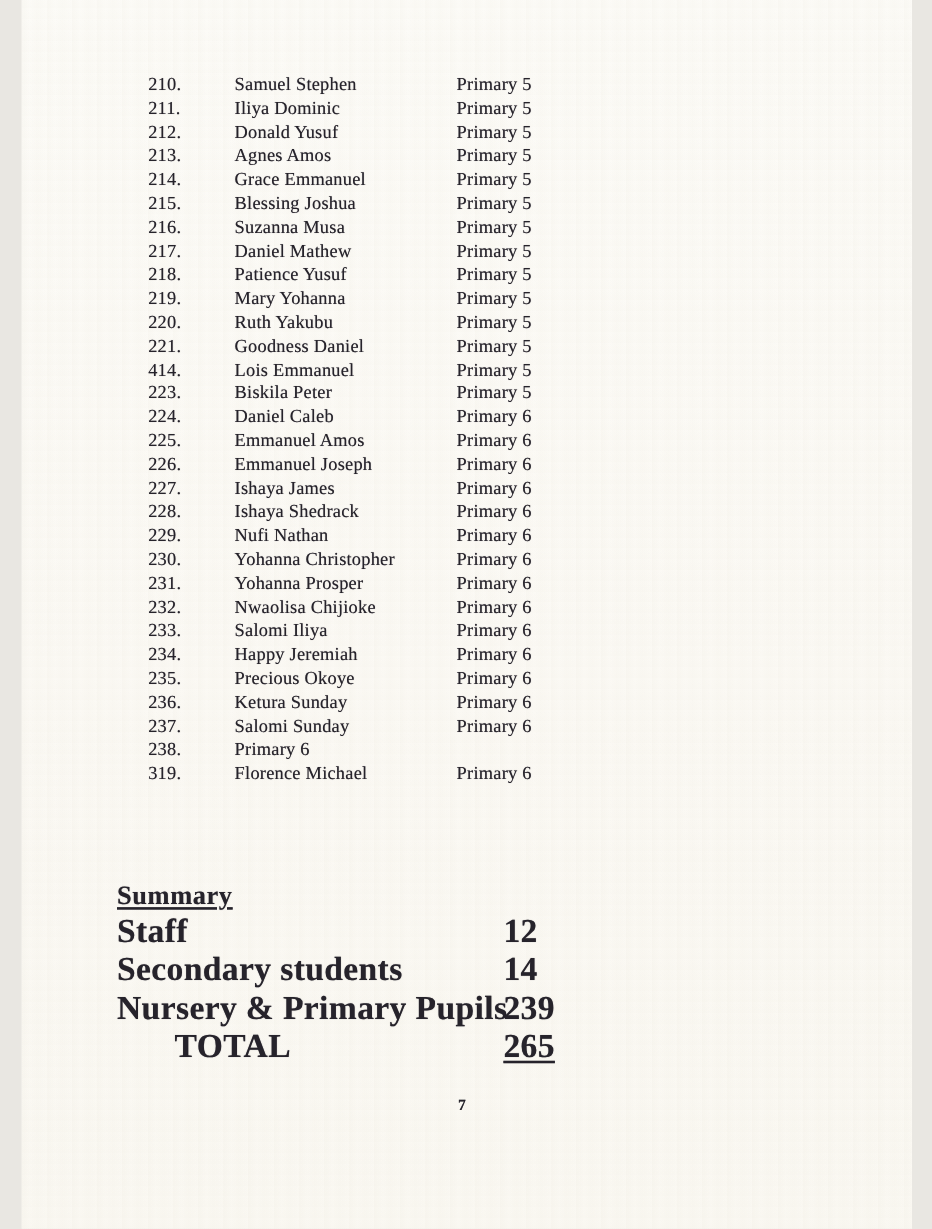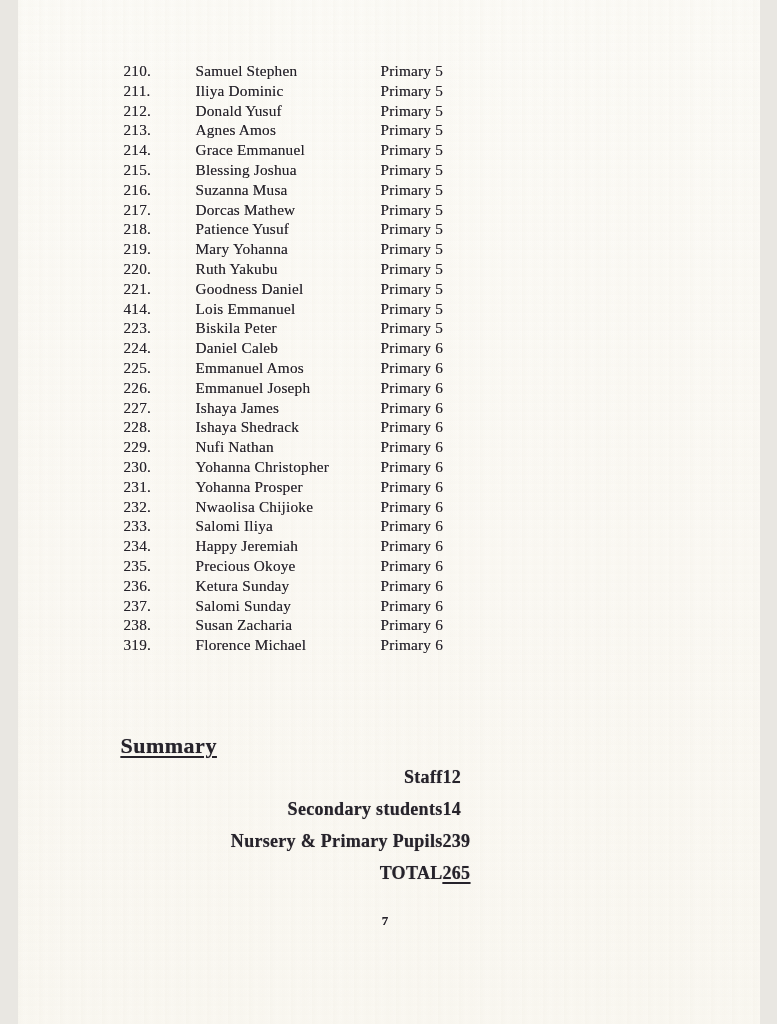--- a/index.html
+++ b/index.html
@@ -40,41 +40,40 @@
     letter-spacing: 0.2px;
     text-shadow: 0 0 0.6px rgba(38,35,43,0.55);
     white-space: nowrap;
   }
   .col-num   { width: 72px; }
   .col-name  { width: 185px; }
   .col-class { }
 
   .summary {
     position: absolute;
-    left: 103px;
+    left: 80px;
     top: 731px;
     width: 400px;
     font-weight: bold;
     text-shadow: 0 0 0.7px rgba(38,35,43,0.6);
   }
   .summary-heading {
     margin: 0;
     font-size: 22px;
     line-height: 30px;
     text-decoration: underline;
     text-underline-offset: 3px;
     letter-spacing: 0.5px;
   }
   .summary-row {
     display: flex;
-    font-size: 18px;
+    font-size: 28px;
     line-height: 32px;
     letter-spacing: 0.3px;
     white-space: nowrap;
-    text-align: right;
   }
   .summary-label { width: 322px; }
   .summary-row.indent .summary-label { padding-left: 48px; width: 274px; }
   .summary-value { }
   .summary-value.underlined {
     text-decoration: underline;
     text-decoration-thickness: 2px;
     text-underline-offset: 3px;
   }
 
@@ -125,21 +124,21 @@
         <span class="col-name">Blessing Joshua</span>
         <span class="col-class">Primary 5</span>
       </div>
       <div class="roster-row">
         <span class="col-num">216.</span>
         <span class="col-name">Suzanna Musa</span>
         <span class="col-class">Primary 5</span>
       </div>
       <div class="roster-row">
         <span class="col-num">217.</span>
-        <span class="col-name">Dorcas Mathew</span>
+        <span class="col-name">Daniel Mathew</span>
         <span class="col-class">Primary 5</span>
       </div>
       <div class="roster-row">
         <span class="col-num">218.</span>
         <span class="col-name">Patience Yusuf</span>
         <span class="col-class">Primary 5</span>
       </div>
       <div class="roster-row">
         <span class="col-num">219.</span>
         <span class="col-name">Mary Yohanna</span>
@@ -230,21 +229,20 @@
         <span class="col-name">Ketura Sunday</span>
         <span class="col-class">Primary 6</span>
       </div>
       <div class="roster-row">
         <span class="col-num">237.</span>
         <span class="col-name">Salomi Sunday</span>
         <span class="col-class">Primary 6</span>
       </div>
       <div class="roster-row">
         <span class="col-num">238.</span>
-        <span class="col-name">Susan Zacharia</span>
         <span class="col-class">Primary 6</span>
       </div>
       <div class="roster-row">
         <span class="col-num">319.</span>
         <span class="col-name">Florence Michael</span>
         <span class="col-class">Primary 6</span>
       </div>
     </div>
 
   <div class="summary">

